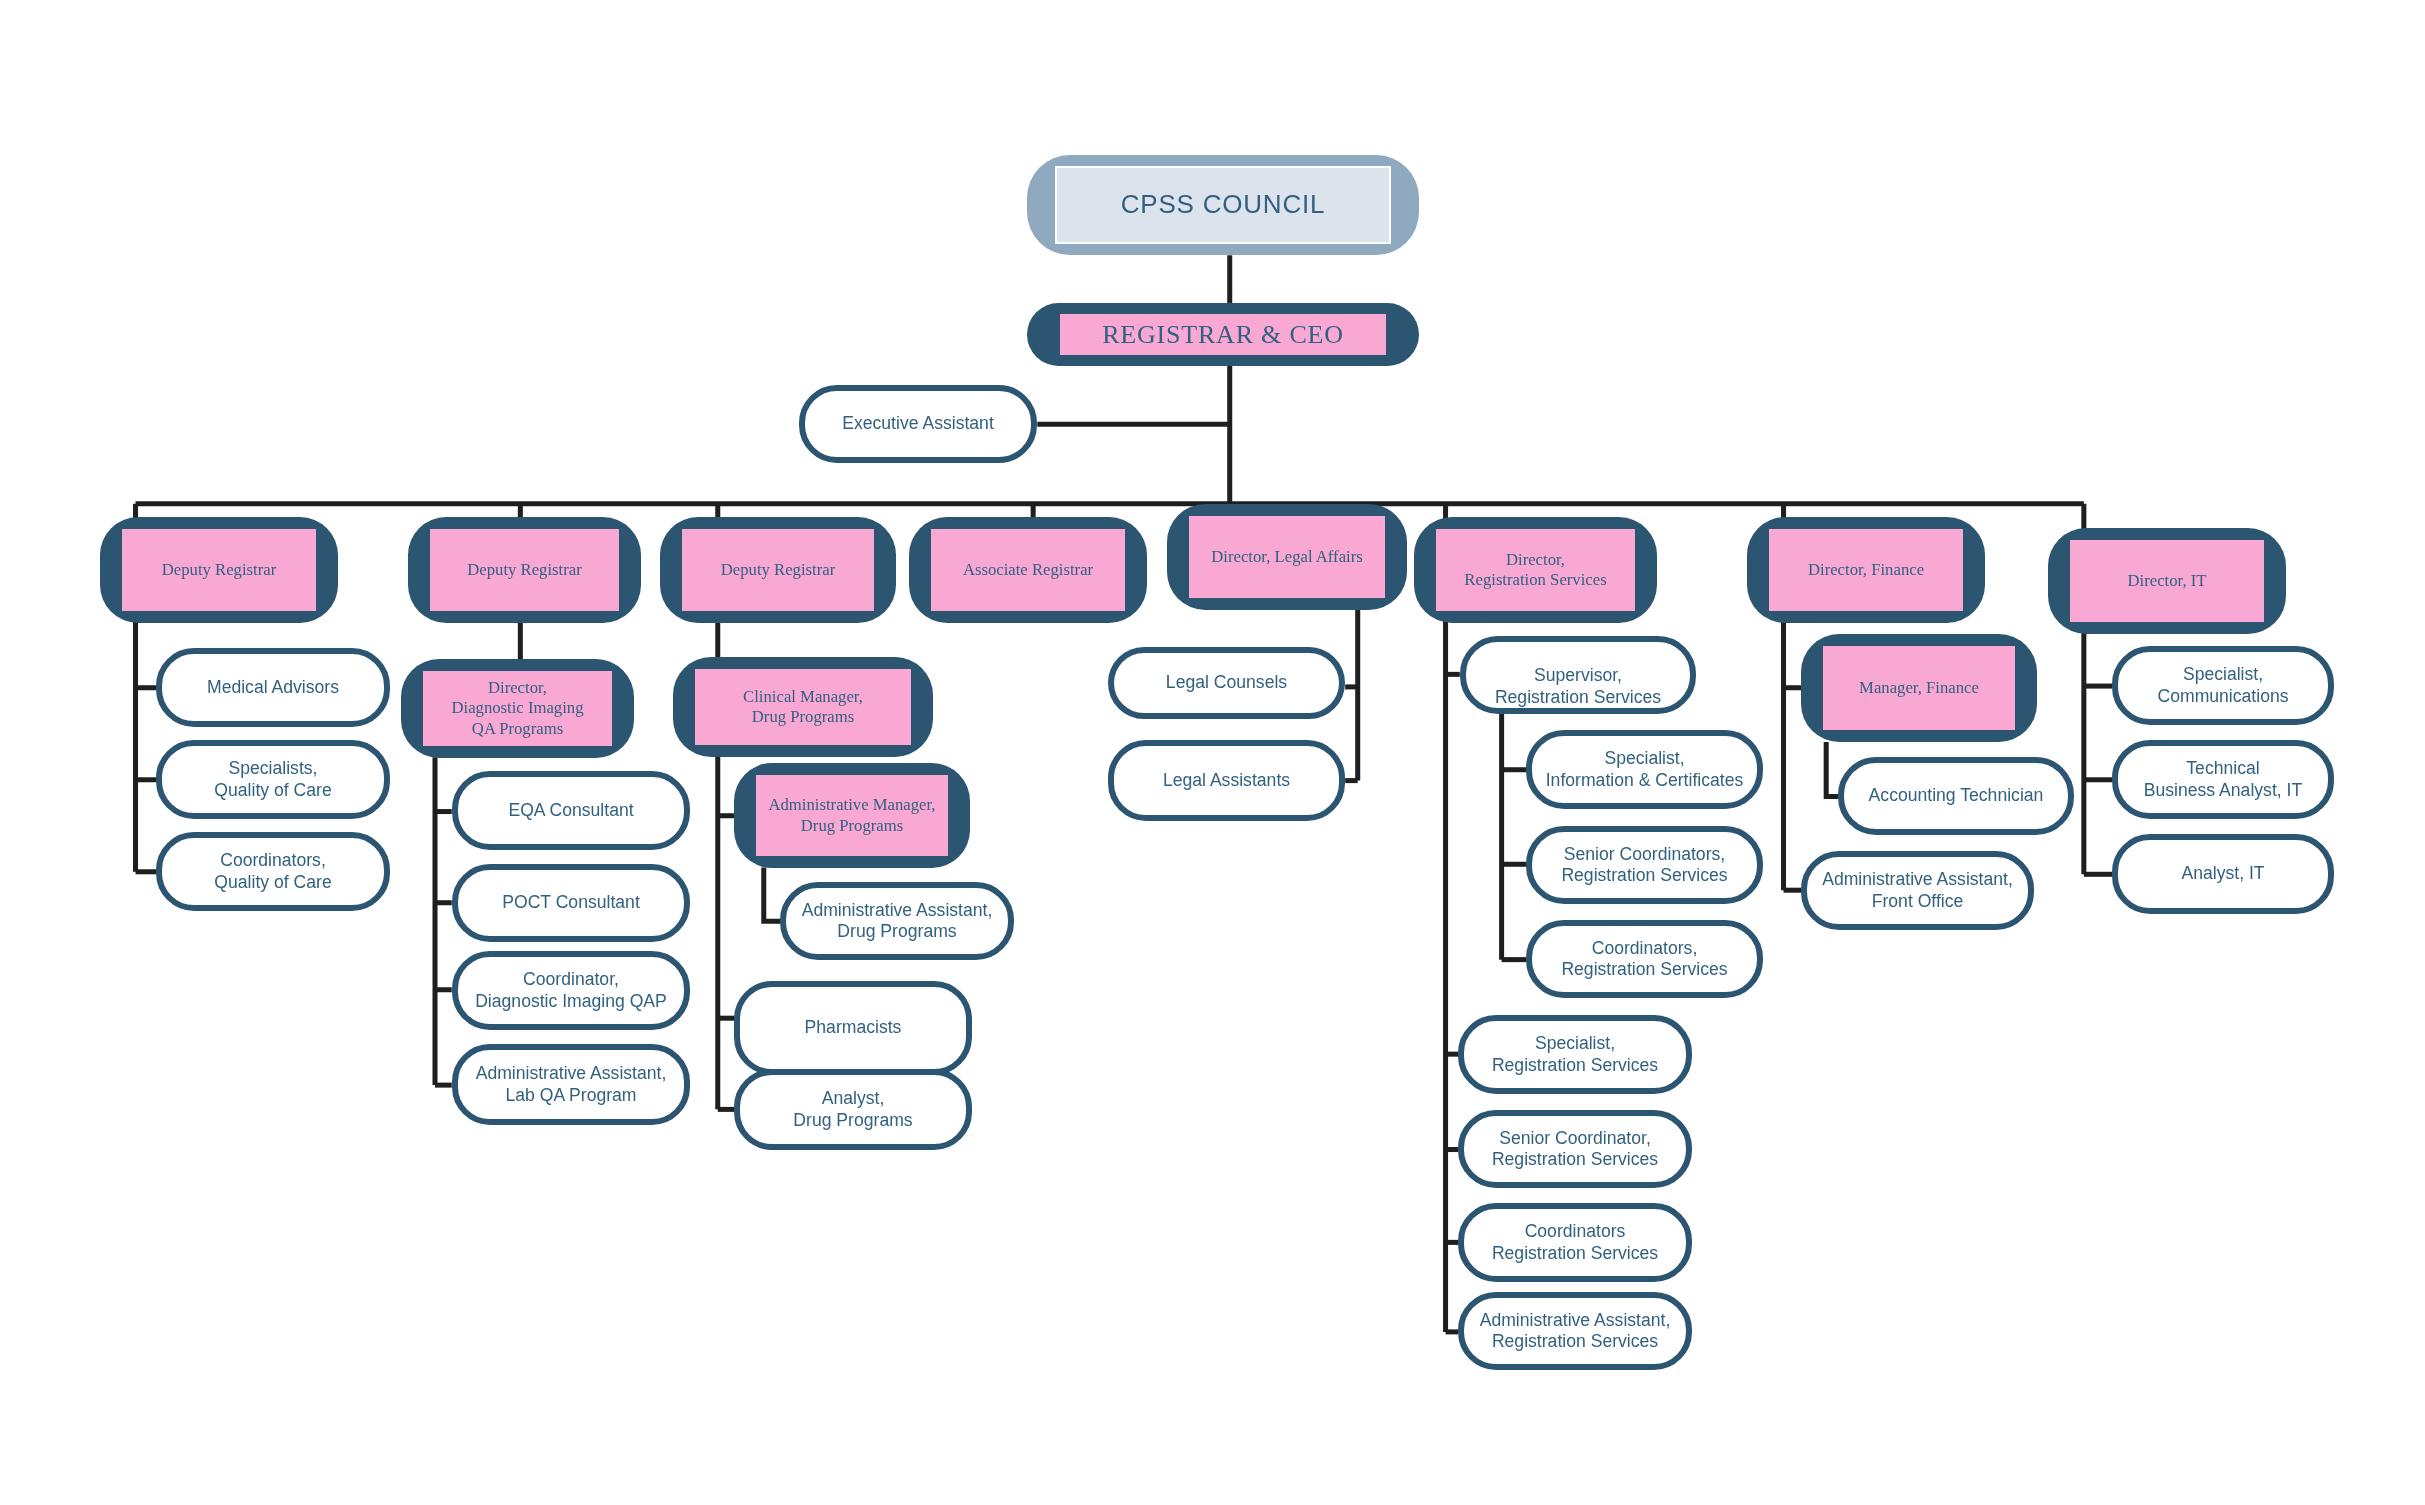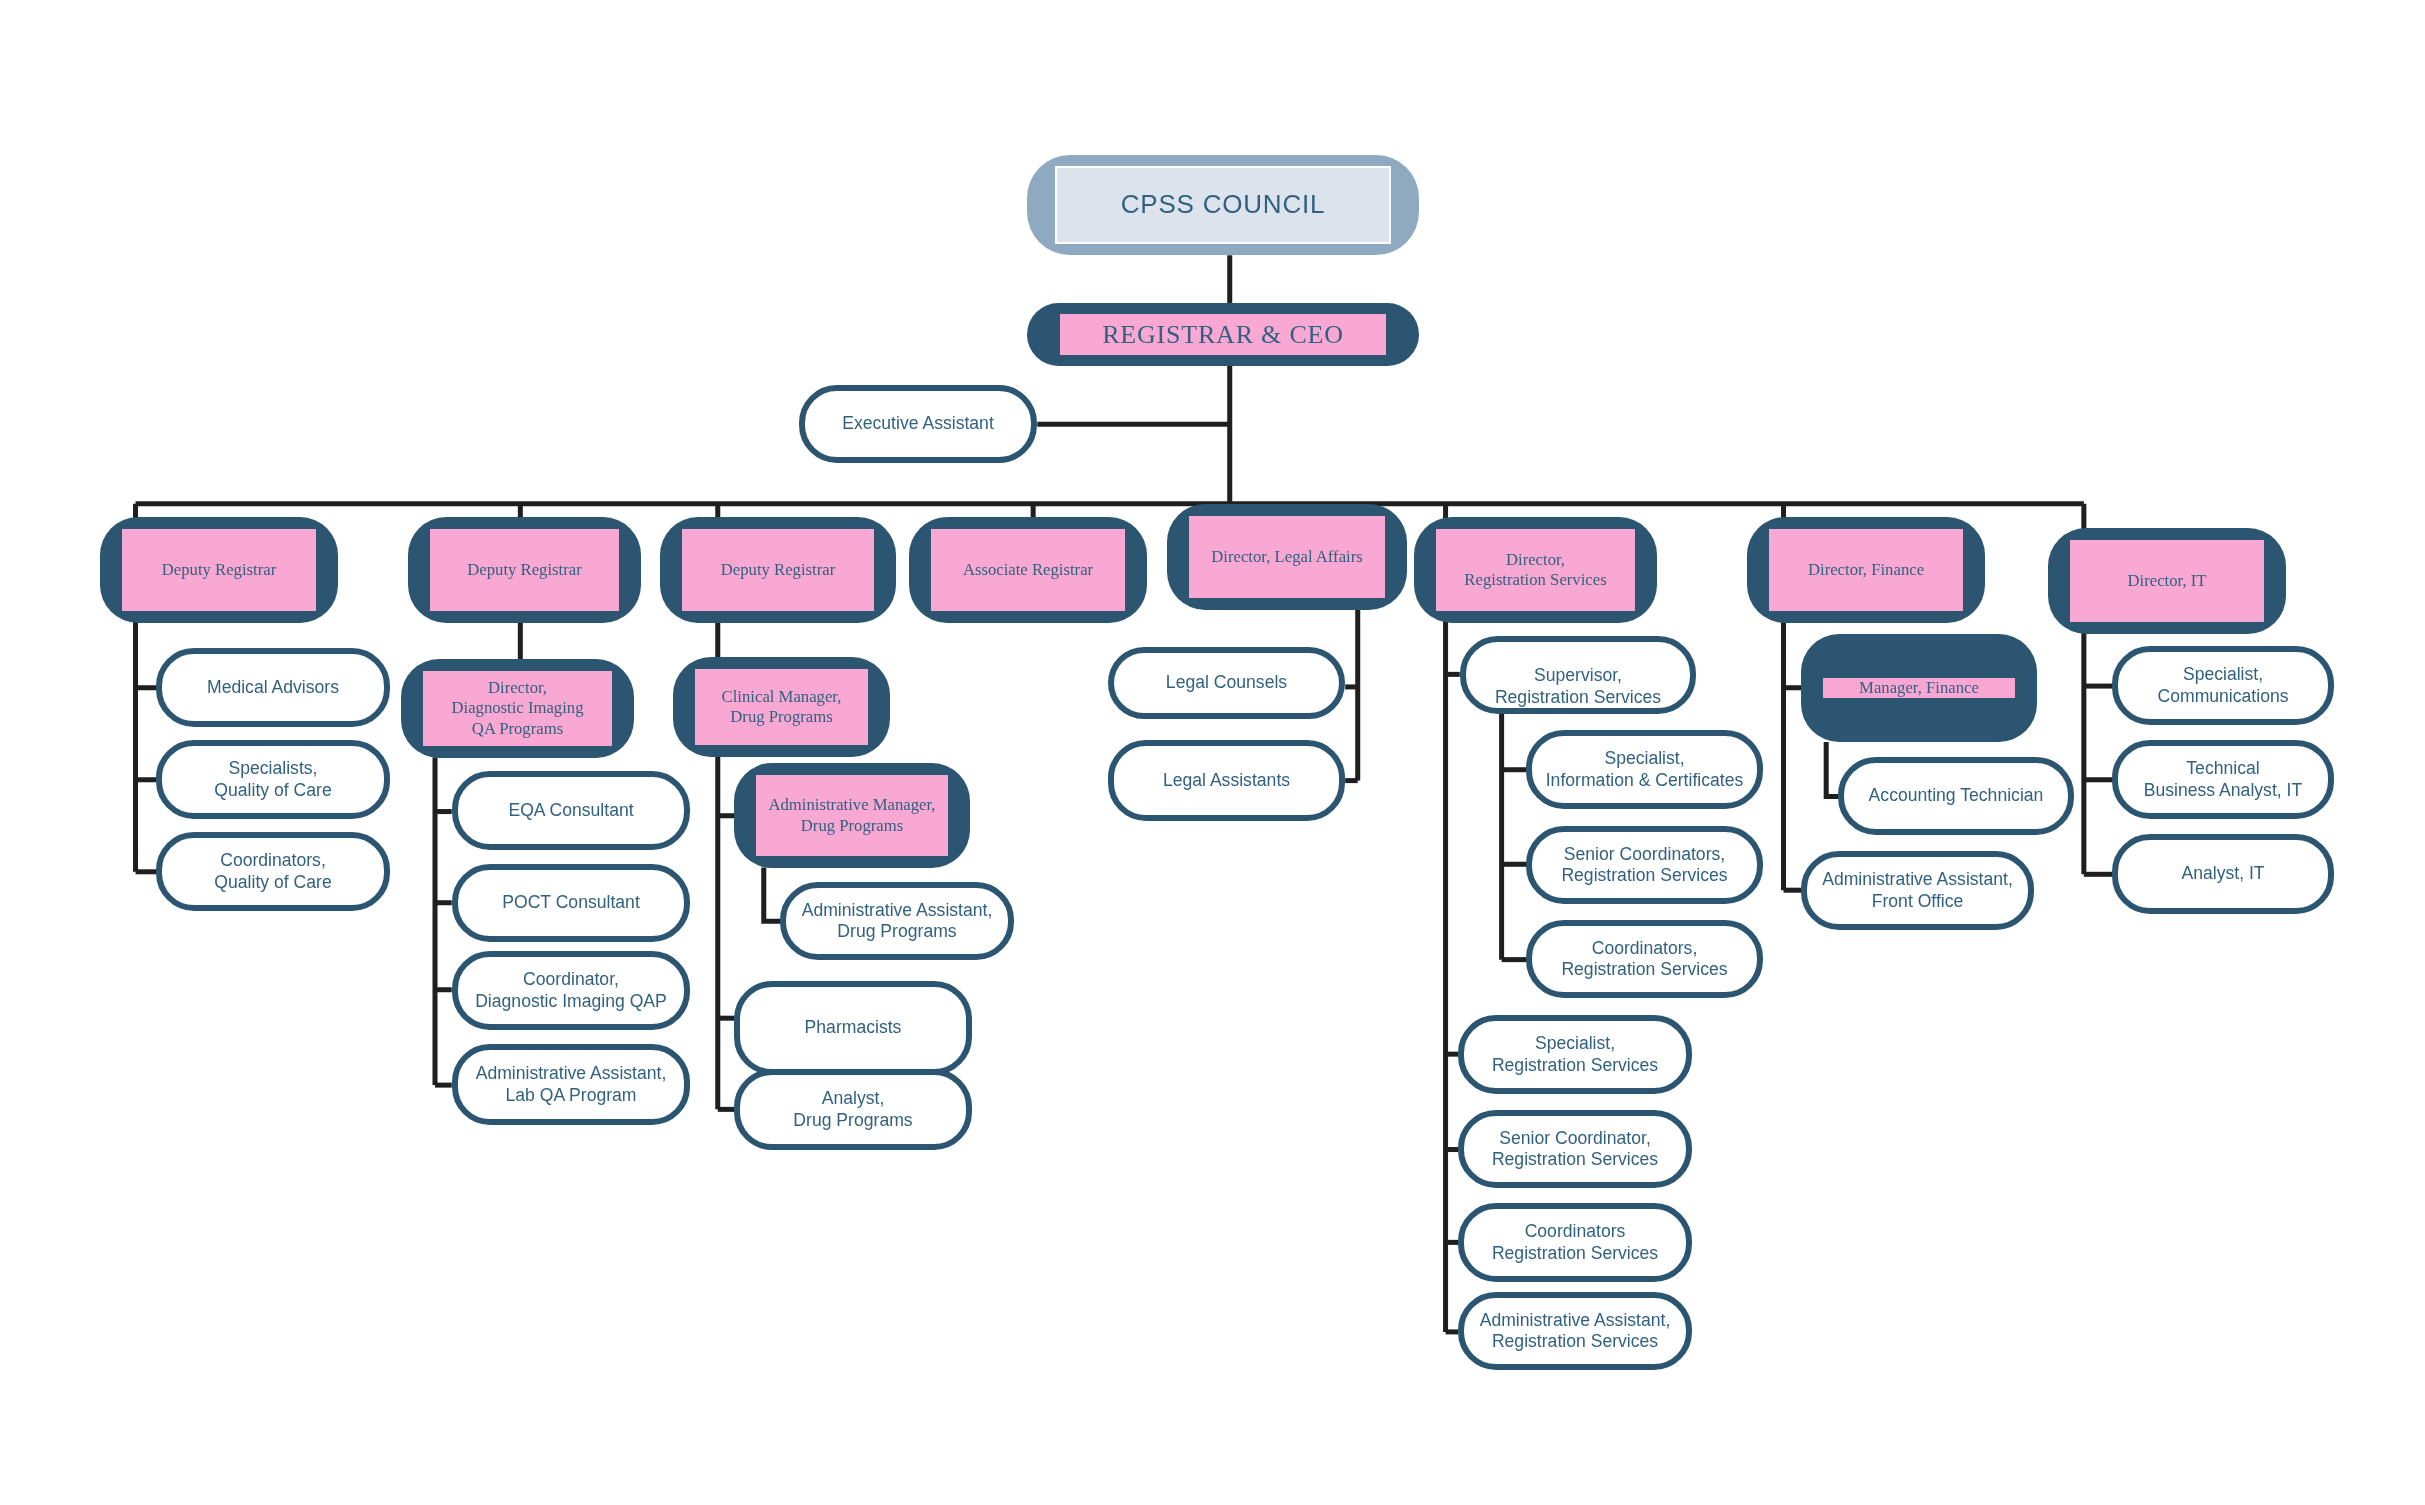--- a/index.html
+++ b/index.html
@@ -135,21 +135,21 @@
         <div class="inner">
           <div class="ln">Administrative Assistant,</div>
           <div class="ln">Lab QA Program</div>
         </div>
       </div>
       <div class="node branch" style="left: 660px; top: 517px; width: 236px; height: 106px;">
         <div class="inner">
           <div class="ln">Deputy Registrar</div>
         </div>
       </div>
-      <div class="node branch" style="left: 673px; top: 657px; width: 217px; height: 100px;">
+      <div class="node branch" style="left: 673px; top: 657px; width: 260px; height: 100px;">
         <div class="inner">
           <div class="ln">Clinical Manager,</div>
           <div class="ln">Drug Programs</div>
         </div>
       </div>
       <div class="node branch" style="left: 734px; top: 763px; width: 236px; height: 105px; justify-content: flex-end;">
         <div class="inner">
           <div class="ln">Administrative Manager,</div>
           <div class="ln">Drug Programs</div>
         </div>
@@ -243,21 +243,21 @@
         <div class="inner">
           <div class="ln">Administrative Assistant,</div>
           <div class="ln">Registration Services</div>
         </div>
       </div>
       <div class="node branch" style="left: 1747px; top: 517px; width: 238px; height: 106px;">
         <div class="inner">
           <div class="ln">Director, Finance</div>
         </div>
       </div>
-      <div class="node branch" style="left: 1801px; top: 634px; width: 236px; height: 108px; align-items: center;">
+      <div class="node branch" style="left: 1801px; top: 634px; width: 236px; height: 108px;">
         <div class="inner">
           <div class="ln">Manager, Finance</div>
         </div>
       </div>
       <div class="node leaf" style="left: 1838px; top: 757px; width: 236px; height: 78px;">
         <div class="inner">
           <div class="ln">Accounting Technician</div>
         </div>
       </div>
       <div class="node leaf" style="left: 1801px; top: 851px; width: 233px; height: 79px;">

